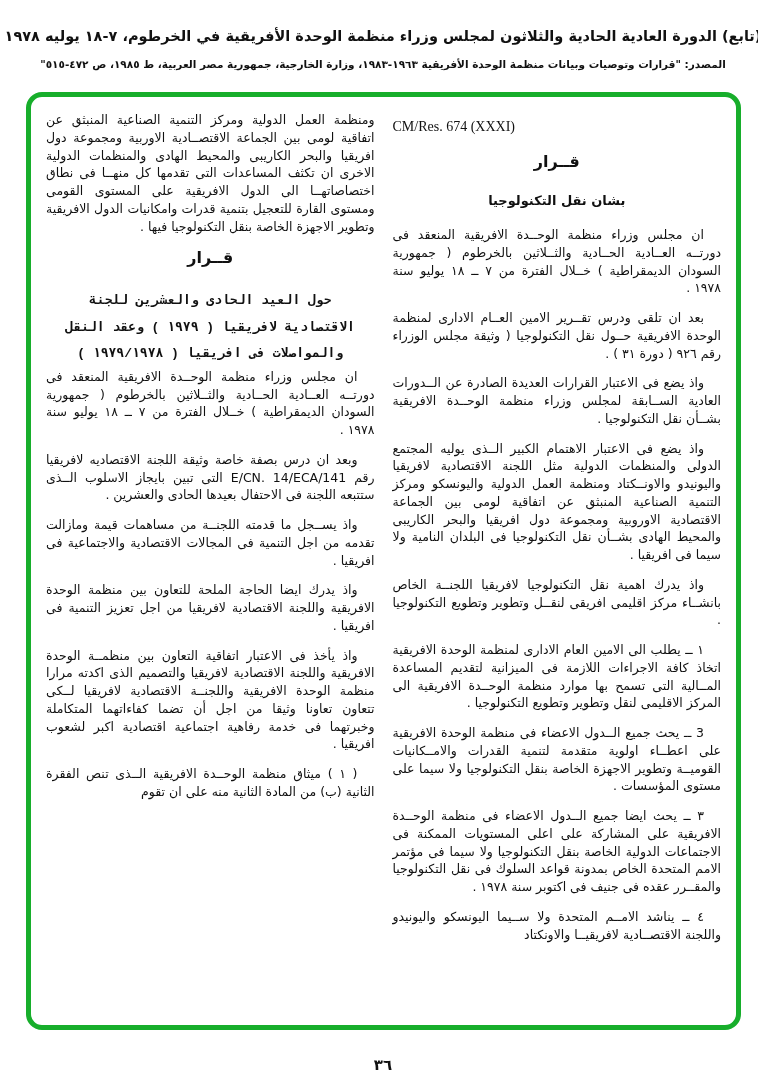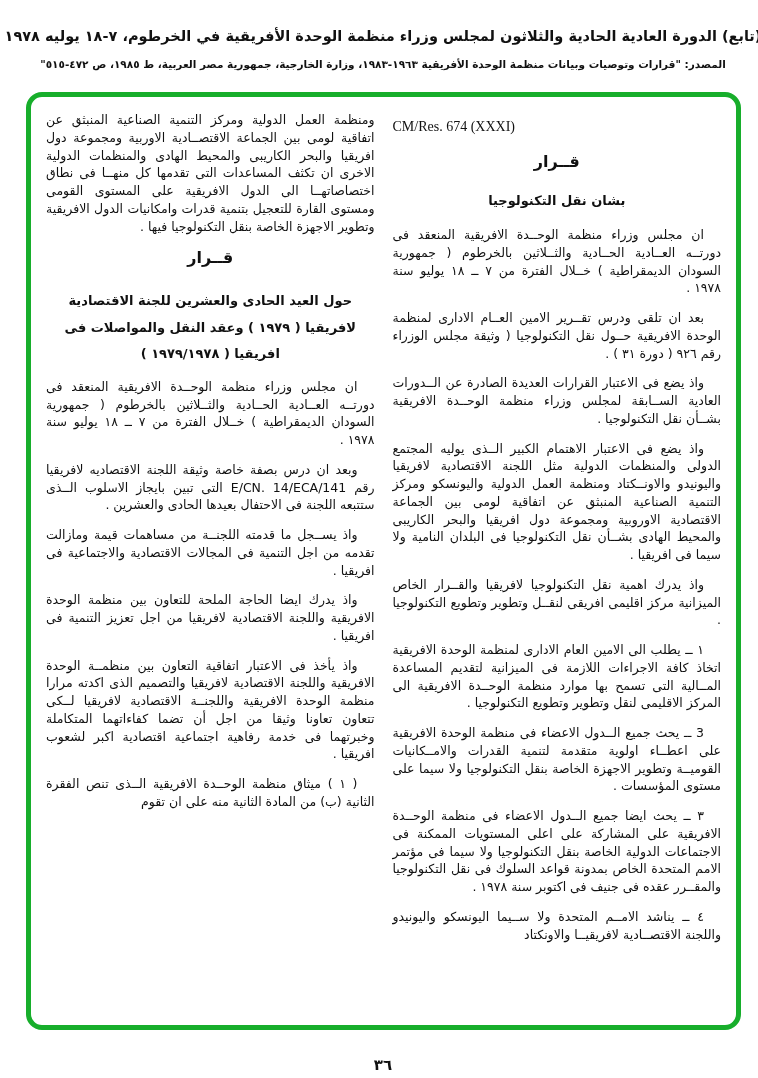--- a/index.html
+++ b/index.html
@@ -88,21 +88,22 @@
   .doc-subject {
     text-align: center;
     font-weight: bold;
     font-size: 13px;
     text-indent: 0;
     margin: 0 0 16px 0;
   }
   .doc-subject.multiline {
     line-height: 2.05;
     padding: 0 4px;
-    margin-bottom: 10px;
+    margin-bottom: 0;
+    font-family: Liberation Mono, monospace;
   }
   .para {
     text-align: justify;
     text-indent: 17px;
     margin: 0 0 12px 0;
   }
   .para.continuation { text-indent: 0; }
   
   .page-num {
     position: absolute;
@@ -128,21 +129,21 @@
 
       <div class="col">
         <div class="res-id">CM/Res. 674 (XXXI)</div>
         <div class="doc-heading">قــرار</div>
         <div class="doc-subject">بشان نقل التكنولوجيا</div>
         <div>
             <p class="para">ان مجلس وزراء منظمة الوحــدة الافريقية المنعقد فى دورتــه العــادية الحــادية والثــلاثين بالخرطوم ( جمهورية السودان الديمقراطية ) خــلال الفترة من ٧ ــ ١٨ يوليو سنة ١٩٧٨ .</p>
             <p class="para">بعد ان تلقى ودرس تقــرير الامين العــام الادارى لمنظمة الوحدة الافريقية حــول نقل التكنولوجيا ( وثيقة مجلس الوزراء رقم ٩٢٦ ( دورة ٣١ ) .</p>
             <p class="para">واذ يضع فى الاعتبار القرارات العديدة الصادرة عن الــدورات العادية الســابقة لمجلس وزراء منظمة الوحــدة الافريقية بشــأن نقل التكنولوجيا .</p>
             <p class="para">واذ يضع فى الاعتبار الاهتمام الكبير الــذى يوليه المجتمع الدولى والمنظمات الدولية مثل اللجنة الاقتصادية لافريقيا واليونيدو والاونــكتاد ومنظمة العمل الدولية واليونسكو ومركز التنمية الصناعية المنبثق عن اتفاقية لومى بين الجماعة الاقتصادية الاوروبية ومجموعة دول افريقيا والبحر الكاريبى والمحيط الهادى بشــأن نقل التكنولوجيا فى البلدان النامية ولا سيما فى افريقيا .</p>
-            <p class="para">واذ يدرك اهمية نقل التكنولوجيا لافريقيا والقــرار الخاص الميزانية مركز اقليمى افريقى لنقــل وتطوير وتطويع التكنولوجيا .</p>
+            <p class="para">واذ يدرك اهمية نقل التكنولوجيا لافريقيا اللجنــة الخاص بانشــاء مركز اقليمى افريقى لنقــل وتطوير وتطويع التكنولوجيا .</p>
             <p class="para">١ ــ يطلب الى الامين العام الادارى لمنظمة الوحدة الافريقية اتخاذ كافة الاجراءات اللازمة فى الميزانية لتقديم المساعدة المــالية التى تسمح بها موارد منظمة الوحــدة الافريقية الى المركز الاقليمى لنقل وتطوير وتطويع التكنولوجيا .</p>
             <p class="para">3 ــ يحث جميع الــدول الاعضاء فى منظمة الوحدة الافريقية على اعطــاء اولوية متقدمة لتنمية القدرات والامــكانيات القوميــة وتطوير الاجهزة الخاصة بنقل التكنولوجيا ولا سيما على مستوى المؤسسات .</p>
             <p class="para">٣ ــ يحث ايضا جميع الــدول الاعضاء فى منظمة الوحــدة الافريقية على المشاركة على اعلى المستويات الممكنة فى الاجتماعات الدولية الخاصة بنقل التكنولوجيا ولا سيما فى مؤتمر الامم المتحدة الخاص بمدونة قواعد السلوك فى نقل التكنولوجيا والمقــرر عقده فى جنيف فى اكتوبر سنة ١٩٧٨ .</p>
             <p class="para">٤ ــ يناشد الامــم المتحدة ولا ســيما اليونسكو واليونيدو واللجنة الاقتصــادية لافريقيــا والاونكتاد</p>
           </div>
       </div>
 
       <div class="col">
         <p class="para continuation">ومنظمة العمل الدولية ومركز التنمية الصناعية المنبثق عن اتفاقية لومى بين الجماعة الاقتصــادية الاوربية ومجموعة دول افريقيا والبحر الكاريبى والمحيط الهادى والمنظمات الدولية الاخرى ان تكثف المساعدات التى تقدمها كل منهــا فى نطاق اختصاصاتهــا الى الدول الافريقية على المستوى القومى ومستوى القارة للتعجيل بتنمية قدرات وامكانيات الدول الافريقية وتطوير الاجهزة الخاصة بنقل التكنولوجيا فيها .</p>
         <div class="doc-heading">قــرار</div>

